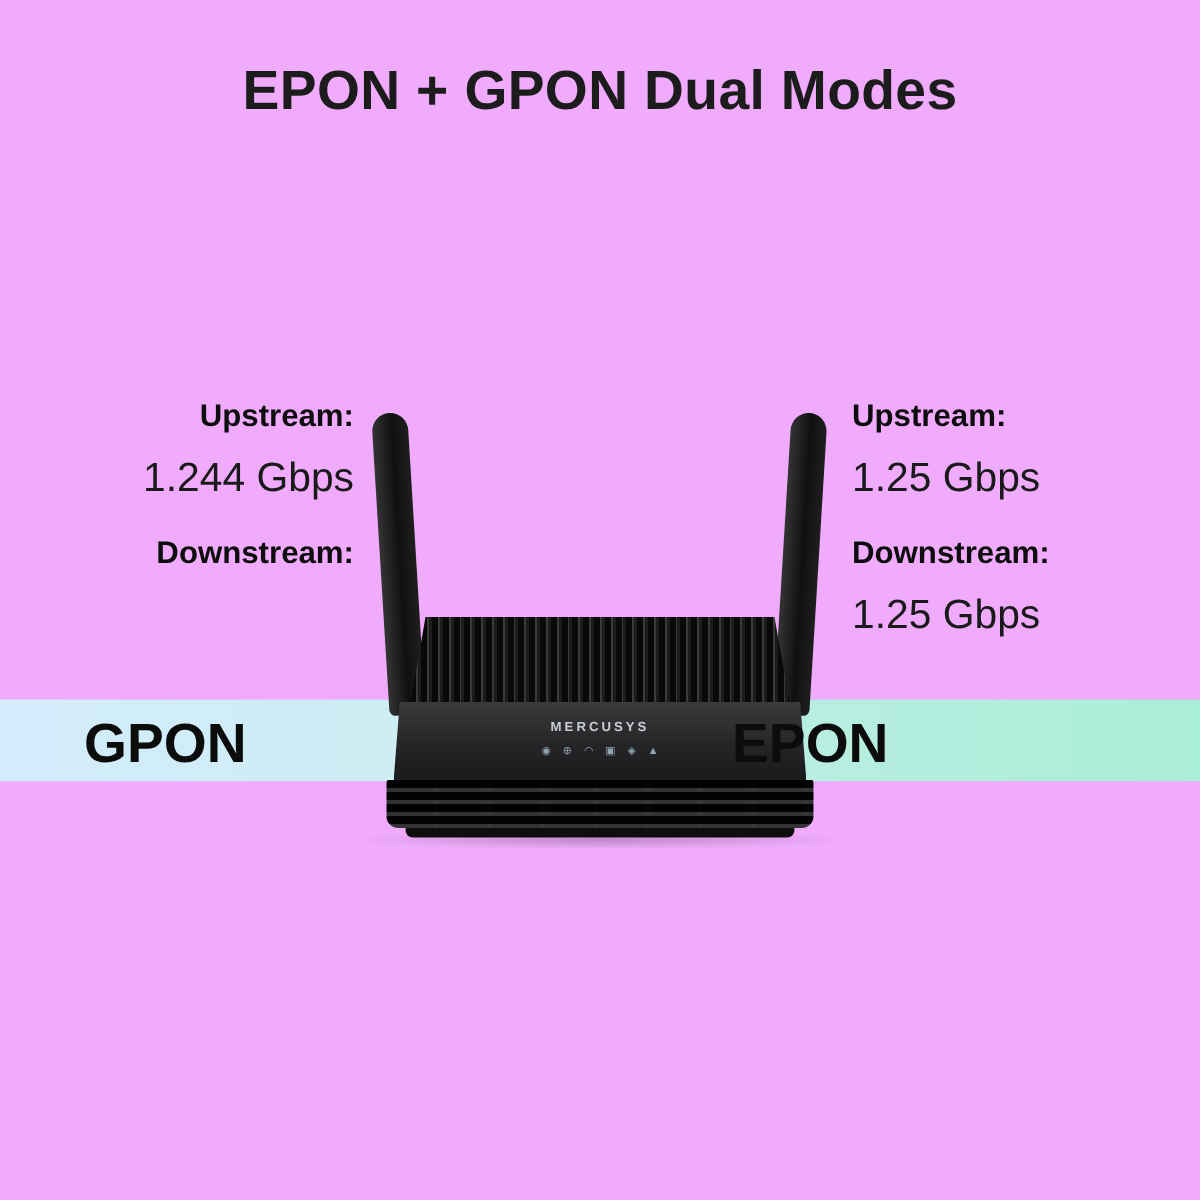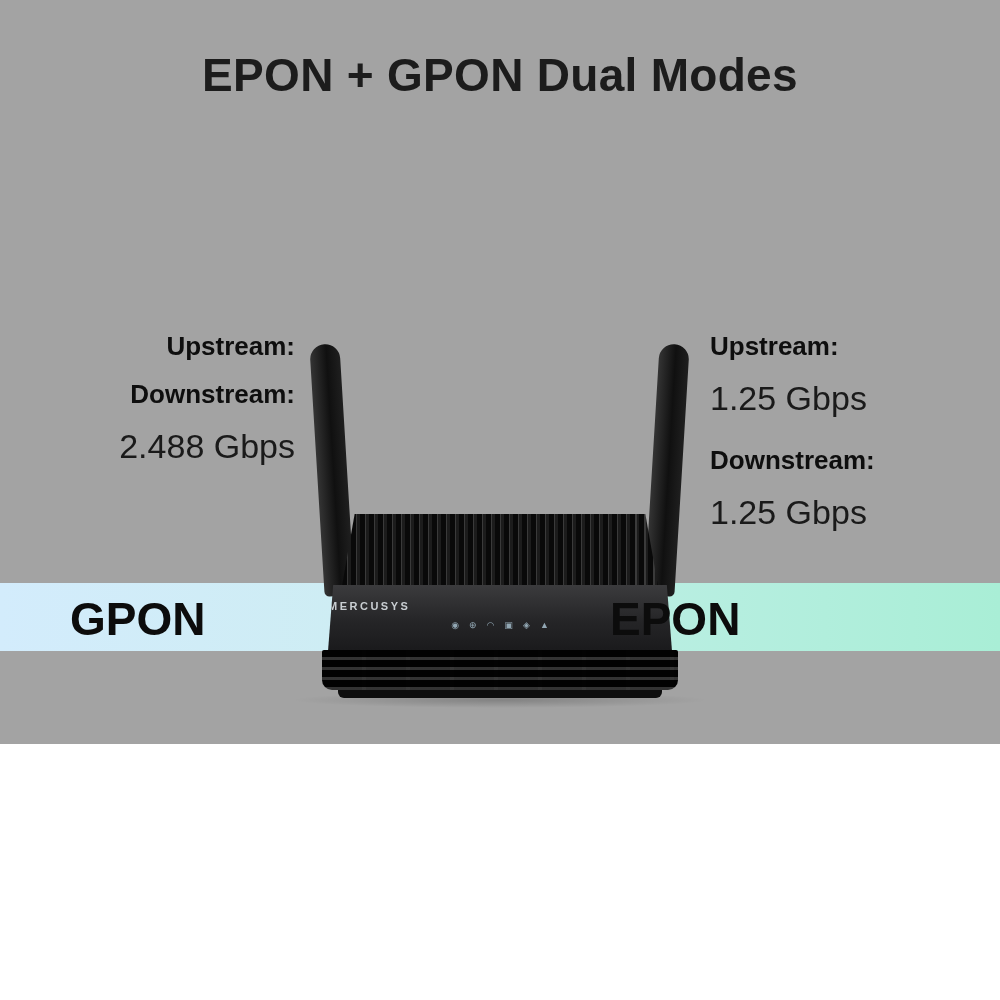--- a/index.html
+++ b/index.html
@@ -1,18 +1,18 @@
 <!DOCTYPE html>
 <html><head>
 <meta charset="utf-8">
 <style>
   * { margin:0; padding:0; box-sizing:border-box; }
   html,body { background:#ffffff; }
   body { width:1000px; height:1000px; font-family:"Liberation Sans", sans-serif; color:#111; }
-  .canvas { position:relative; width:1000px; height:744px; background:#a3a3a3; overflow:hidden; }
+  .canvas { position:relative; width:1000px; height:1000px; background:#f0abfc; overflow:hidden; }
 
   
   .title { position:absolute; top:48px; left:0; width:100%; text-align:center;
            font-size:46px; font-weight:700; color:#1c1c1c; letter-spacing:0.3px; }
 
   
   .spec { position:absolute; top:333px; line-height:1; }
   .spec-left  { right:705px; text-align:right; }
   .spec-right { left:710px; text-align:left; }
   .spec-label { font-size:26px; font-weight:700; color:#0e0e0e; margin-bottom:22px; }
@@ -34,21 +34,21 @@
   .antenna-left  { left:317px; top:344px; transform:rotate(-3.5deg); }
   .antenna-right { left:652px; top:344px; transform:rotate(3.5deg); }
 
   .fins { position:absolute; left:342px; top:514px; width:316px; height:72px; z-index:3;
           background:repeating-linear-gradient(90deg, #090909 0 5px, #3a3a3a 5px 6.5px, #1c1c1c 6.5px 9px);
           clip-path:polygon(4% 0, 96% 0, 100% 100%, 0 100%); }
 
   .face { position:absolute; left:328px; top:585px; width:344px; height:66px; z-index:4;
           background:linear-gradient(180deg,#3b3b3d 0%, #252527 55%, #1a1a1c 100%);
           clip-path:polygon(1.5% 0, 98.5% 0, 100% 100%, 0 100%); }
-  .brand { position:absolute; top:15px; left:0; width:100%; text-align:left;
+  .brand { position:absolute; top:15px; left:0; width:100%; text-align:center;
            font-size:11px; font-weight:700; letter-spacing:2.5px; color:#c9ced2; }
   .leds  { position:absolute; top:35px; left:0; width:100%; text-align:center;
            color:#9fb6c4; font-size:9px; opacity:0.9; }
   .led   { display:inline-block; margin:0 5px; }
 
   .vents { position:absolute; left:322px; top:650px; width:356px; height:40px; z-index:4;
            background-color:#161616;
            background-image:
              repeating-linear-gradient(0deg, rgba(75,75,75,0.55) 0 3px, rgba(0,0,0,0.92) 3px 10px),
              repeating-linear-gradient(90deg, transparent 0 40px, #222 40px 44px);
@@ -58,22 +58,22 @@
 </style>
 </head>
 <body>
 
 <div class="canvas">
 
   <div class="title">EPON + GPON Dual Modes</div>
 
   <div class="spec spec-left">
     <div class="spec-label">Upstream:</div>
+    <div class="spec-value">1.244 Gbps</div>
     <div class="spec-label">Downstream:</div>
-    <div class="spec-value">2.488 Gbps</div>
   </div>
 
   <div class="spec spec-right">
     <div class="spec-label">Upstream:</div>
     <div class="spec-value">1.25 Gbps</div>
     <div class="spec-label">Downstream:</div>
     <div class="spec-value">1.25 Gbps</div>
   </div>
 
   <div class="band"></div>

